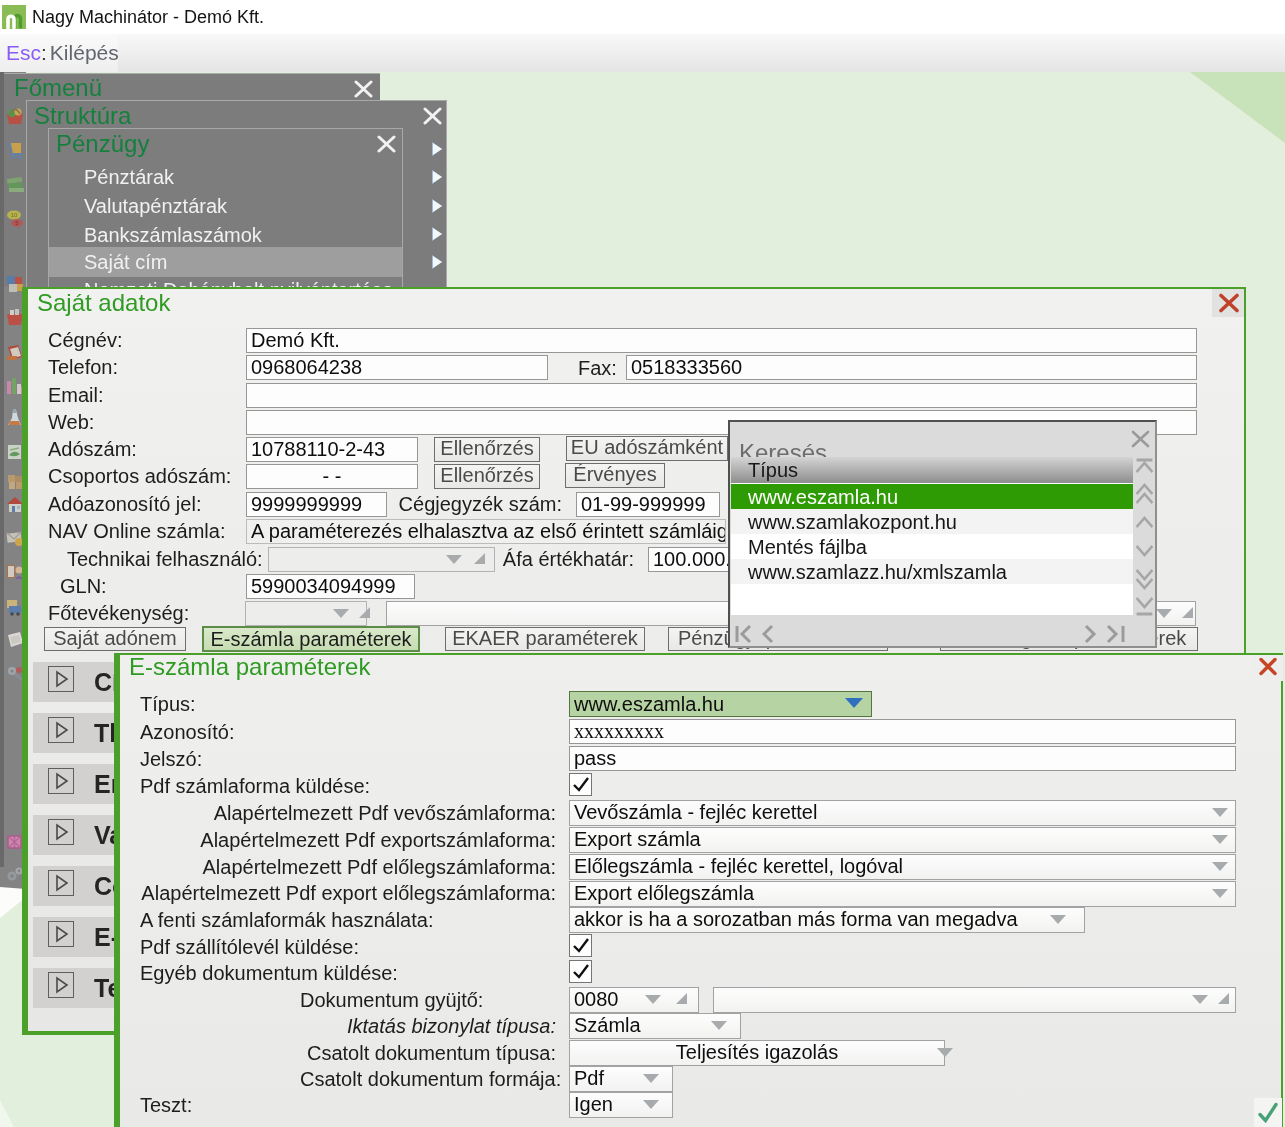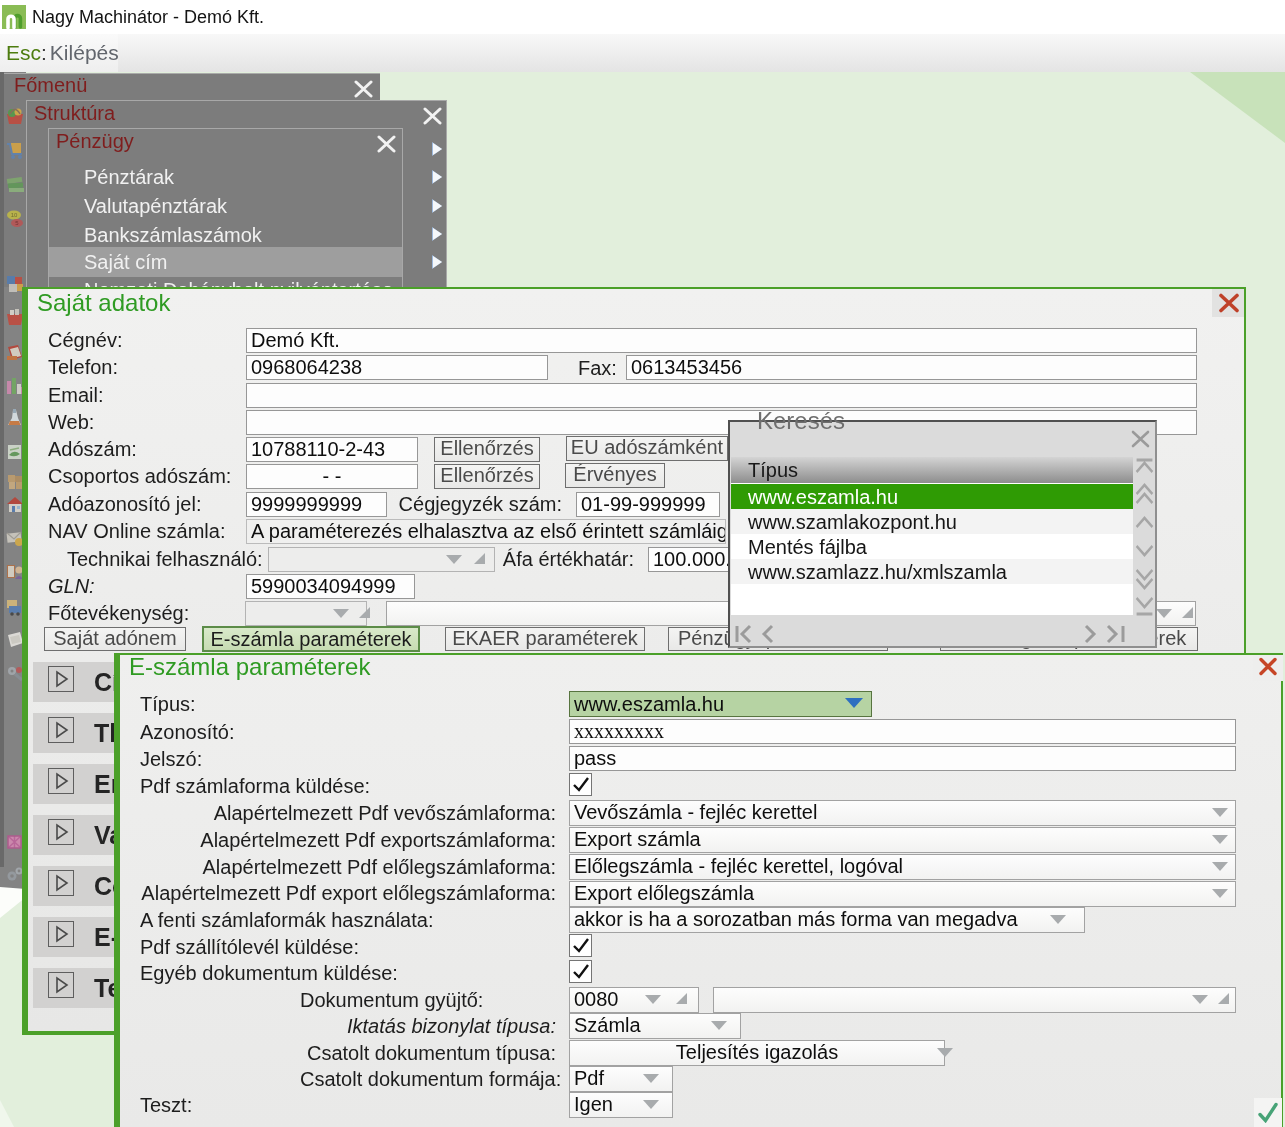--- a/index.html
+++ b/index.html
@@ -13,21 +13,21 @@
   .btn{position:absolute;box-sizing:border-box;border:1px solid #6e6e6e;color:#4a4a4a;
       background:linear-gradient(#f4f4f3,#e8e8e7);font-size:20px;text-align:center;
       line-height:21px;white-space:nowrap;overflow:hidden;}
   .cmb{position:absolute;box-sizing:border-box;background:linear-gradient(#fdfdfd,#f2f2f1);
       border:1px solid #a2a2a2;font-size:20px;line-height:23px;color:#0e0e0e;padding:0 4px;
       white-space:nowrap;overflow:hidden;}
   .tri{position:absolute;width:0;height:0;border-left:8px solid transparent;
       border-right:8px solid transparent;border-top:9px solid #a8abad;}
   .diag{position:absolute;width:0;height:0;border-left:11px solid transparent;
       border-bottom:11px solid #a8abad;}
-  .wtitle{position:absolute;font-size:20px;color:#7f1d1d;white-space:nowrap;}
+  .wtitle{position:absolute;font-size:24px;color:#15803d;white-space:nowrap;}
   .mi{position:absolute;font-size:20px;color:#f1f1f1;white-space:nowrap;}
   .gt{position:absolute;font-size:24px;color:#2f9b23;white-space:nowrap;}
   .cb{position:absolute;box-sizing:border-box;width:23px;height:23px;background:#fff;border:1px solid #757575;}
   .sect{position:absolute;background:#d2d1d0;}
   .sbt{position:absolute;box-sizing:border-box;width:26px;height:26px;border:1px solid #5e5e5e;}
   .stx{position:absolute;font-weight:bold;font-size:25px;color:#242424;white-space:nowrap;}
   .arr{position:absolute;width:0;height:0;border-top:6px solid transparent;
       border-bottom:6px solid transparent;border-left:9px solid #f5f8fb;}
   .arrb{position:absolute;width:0;height:0;border-top:7px solid transparent;
       border-bottom:7px solid transparent;border-left:10px solid #9db9dd;}
@@ -43,21 +43,21 @@
 <div class="a" style="left:0;top:0;width:1285px;height:34px;background:#ffffff;"></div>
 <div class="a" style="left:2px;top:5px;width:24px;height:24px;background:#8abc55;"></div>
 <svg class="a" style="left:2px;top:5px;width:24px;height:24px" viewBox="0 0 24 24">
   <path d="M12.6 22.5 V13.5 C12.6 9.6 18.4 9.6 18.4 13.5 V22" fill="none" stroke="#4f9e2c" stroke-width="3.6" stroke-linecap="round"></path>
   <path d="M6 22.5 V14 C6 10.4 12 10.4 12 14 V22.5" fill="none" stroke="#ffffff" stroke-width="3.6" stroke-linecap="round"></path>
 </svg>
 <div class="a" style="left:32px;top:7px;font-size:18px;color:#141414;">Nagy Machinátor - Demó Kft.</div>
 
 <div class="a" style="left:0;top:34px;width:1285px;height:38px;background:linear-gradient(#f8f8f8,#e4e4e4);"></div>
 <div class="a" style="left:0;top:34px;width:118px;height:38px;background:linear-gradient(#fafafa,#eeeeee);"></div>
-<div class="a" style="left:6px;top:41px;font-size:21px;"><span style="color:#4d7c0f;">Esc</span><span style="color:#3a3a3a;">:</span><span style="color:#62666d;margin-left:3px;">Kilépés</span></div>
+<div class="a" style="left:6px;top:41px;font-size:21px;"><span style="color:#8b5cf6;">Esc</span><span style="color:#3a3a3a;">:</span><span style="color:#62666d;margin-left:3px;">Kilépés</span></div>
 
 <div class="a" style="left:0;top:72px;width:4px;height:795px;background:#696969;"></div>
 <div class="a" style="left:4px;top:72px;width:22px;height:817px;background:#838383;"></div>
 <div class="a" style="left:0;top:867px;width:4px;height:22px;background:#838383;"></div>
 
 <div class="a" style="left:4px;top:73px;width:376px;height:214px;background:#7c7c7c;border-top:1px solid #aaa;"></div>
 <div class="wtitle" style="left:14px;top:74px;">Főmenü</div>
 <svg class="a" style="left:354px;top:80px;width:19px;height:18px" viewBox="0 0 19 18">
   <path d="M2 2 L17 16 M17 2 L2 16" stroke="#f2f2f2" stroke-width="3" stroke-linecap="round" fill="none"></path>
 </svg>
@@ -228,21 +228,21 @@
 <div class="a" style="left:1212px;top:289px;width:32px;height:28px;background:#e2e2e1;"></div>
 <svg class="a" style="left:1218px;top:293px;width:22px;height:20px" viewBox="0 0 22 20">
   <path d="M3 2.5 L19 17.5 M19 2.5 L3 17.5" stroke="#bf4129" stroke-width="3.6" stroke-linecap="round" fill="none"></path>
 </svg>
 
 <div class="lb" style="left:48px;top:328px;">Cégnév:</div>
 <div class="in" style="left:246px;top:328px;width:951px;height:25px;">Demó Kft.</div>
 <div class="lb" style="left:48px;top:355px;">Telefon:</div>
 <div class="in" style="left:246px;top:355px;width:302px;height:25px;">0968064238</div>
 <div class="lb" style="left:578px;top:356px;">Fax:</div>
-<div class="in" style="left:626px;top:355px;width:571px;height:25px;">0613453456</div>
+<div class="in" style="left:626px;top:355px;width:571px;height:25px;">0518333560</div>
 <div class="lb" style="left:48px;top:383px;">Email:</div>
 <div class="in" style="left:246px;top:383px;width:951px;height:25px;"></div>
 <div class="lb" style="left:48px;top:410px;">Web:</div>
 <div class="in" style="left:246px;top:410px;width:951px;height:25px;"></div>
 <div class="lb" style="left:48px;top:437px;">Adószám:</div>
 <div class="in" style="left:246px;top:437px;width:172px;height:25px;">10788110-2-43</div>
 <div class="btn" style="left:434px;top:437px;width:106px;height:25px;">Ellenőrzés</div>
 <div class="btn" style="left:566px;top:436px;width:162px;height:25px;">EU adószámként</div>
 <div class="lb" style="left:48px;top:464px;">Csoportos adószám:</div>
 <div class="in" style="left:246px;top:464px;width:172px;height:25px;text-align:center;">- -</div>
@@ -253,21 +253,21 @@
 <div class="lb" style="left:390px;top:492px;width:172px;text-align:right;">Cégjegyzék szám:</div>
 <div class="in" style="left:576px;top:492px;width:144px;height:25px;">01-99-999999</div>
 <div class="lb" style="left:48px;top:519px;">NAV Online számla:</div>
 <div class="in" style="left:246px;top:519px;width:480px;height:25px;background:#f0f0ef;border-color:#bbbbbb;">A paraméterezés elhalasztva az első érintett számláig</div>
 <div class="lb" style="left:67px;top:547px;">Technikai felhasználó:</div>
 <div class="cmb" style="left:268px;top:547px;width:227px;height:25px;background:#ededec;border-color:#b3b3b3;"></div>
 <div class="tri" style="left:446px;top:555px;"></div>
 <div class="diag" style="left:474px;top:553px;"></div>
 <div class="lb" style="left:500px;top:547px;width:134px;text-align:right;">Áfa értékhatár:</div>
 <div class="in" style="left:648px;top:547px;width:440px;height:25px;">100.000.000</div>
-<div class="lb" style="left:48px;top:574px;font-style:italic;">GLN:</div>
+<div class="lb" style="left:60px;top:574px;">GLN:</div>
 <div class="in" style="left:246px;top:574px;width:169px;height:25px;">5990034094999</div>
 <div class="lb" style="left:48px;top:601px;">Főtevékenység:</div>
 <div class="cmb" style="left:245px;top:601px;width:122px;height:25px;background:#ededec;border-color:#b3b3b3;"></div>
 <div class="tri" style="left:333px;top:609px;"></div>
 <div class="diag" style="left:359px;top:607px;"></div>
 <div class="cmb" style="left:386px;top:601px;width:810px;height:25px;"></div>
 <div class="tri" style="left:1156px;top:609px;"></div>
 <div class="diag" style="left:1182px;top:607px;"></div>
 
 <div class="btn" style="left:44px;top:627px;width:142px;height:24px;">Saját adónem</div>
@@ -381,21 +381,21 @@
 <div class="tri" style="left:643px;top:1074px;"></div>
 <div class="lb" style="left:140px;top:1093px;">Teszt:</div>
 <div class="cmb" style="left:569px;top:1092px;width:104px;height:26px;">Igen</div>
 <div class="tri" style="left:643px;top:1100px;"></div>
 <div class="a" style="left:1254px;top:1098px;width:28px;height:29px;background:#f4f4f3;"></div>
 <svg class="a" style="left:1257px;top:1101px;width:22px;height:22px" viewBox="0 0 22 22">
   <path d="M3 13.5 L8.5 19.5 L19 3.5" stroke="#47a377" stroke-width="3.4" fill="none" stroke-linecap="round"></path>
 </svg>
 
 <div class="a" style="left:728px;top:420px;width:429px;height:228px;background:#dbdbdb;border:2px solid #8f8f8f;border-left-color:#505050;border-top-color:#505050;"></div>
-<div class="a" style="left:739px;top:407px;font-size:24px;color:#6e6e6e;margin-left:18px;">Keresés</div>
+<div class="a" style="left:739px;top:439px;font-size:24px;color:#6e6e6e;">Keresés</div>
 <svg class="a" style="left:1131px;top:430px;width:19px;height:18px" viewBox="0 0 19 18">
   <path d="M2 2 L17 16 M17 2 L2 16" stroke="#9a9a9a" stroke-width="2.6" stroke-linecap="round" fill="none"></path>
 </svg>
 <div class="a" style="left:731px;top:457px;width:402px;height:158px;background:#fff;"></div>
 <div class="a" style="left:731px;top:457px;width:402px;height:26px;background:linear-gradient(#d4d4d4,#8d8d8d);"></div>
 <div class="a" style="left:748px;top:459px;font-size:20px;color:#191919;">Típus</div>
 <div class="a" style="left:731px;top:484px;width:402px;height:25px;background:#2f9b04;"></div>
 <div class="a" style="left:748px;top:486px;font-size:20px;color:#ffffff;">www.eszamla.hu</div>
 <div class="a" style="left:731px;top:509px;width:402px;height:25px;background:#f3f3f3;"></div>
 <div class="a" style="left:748px;top:511px;font-size:20px;color:#161616;">www.szamlakozpont.hu</div>

